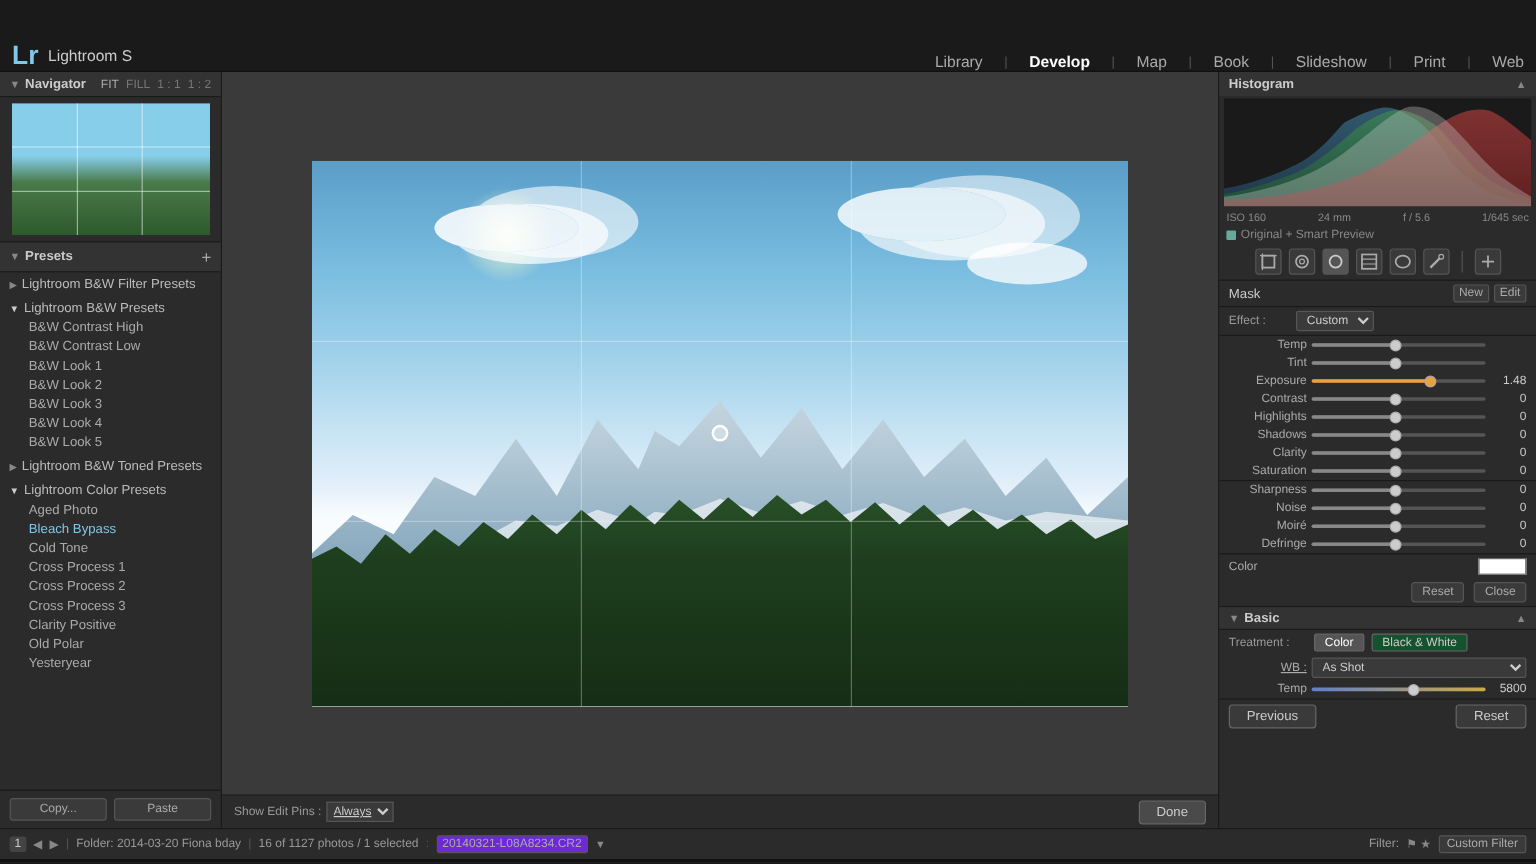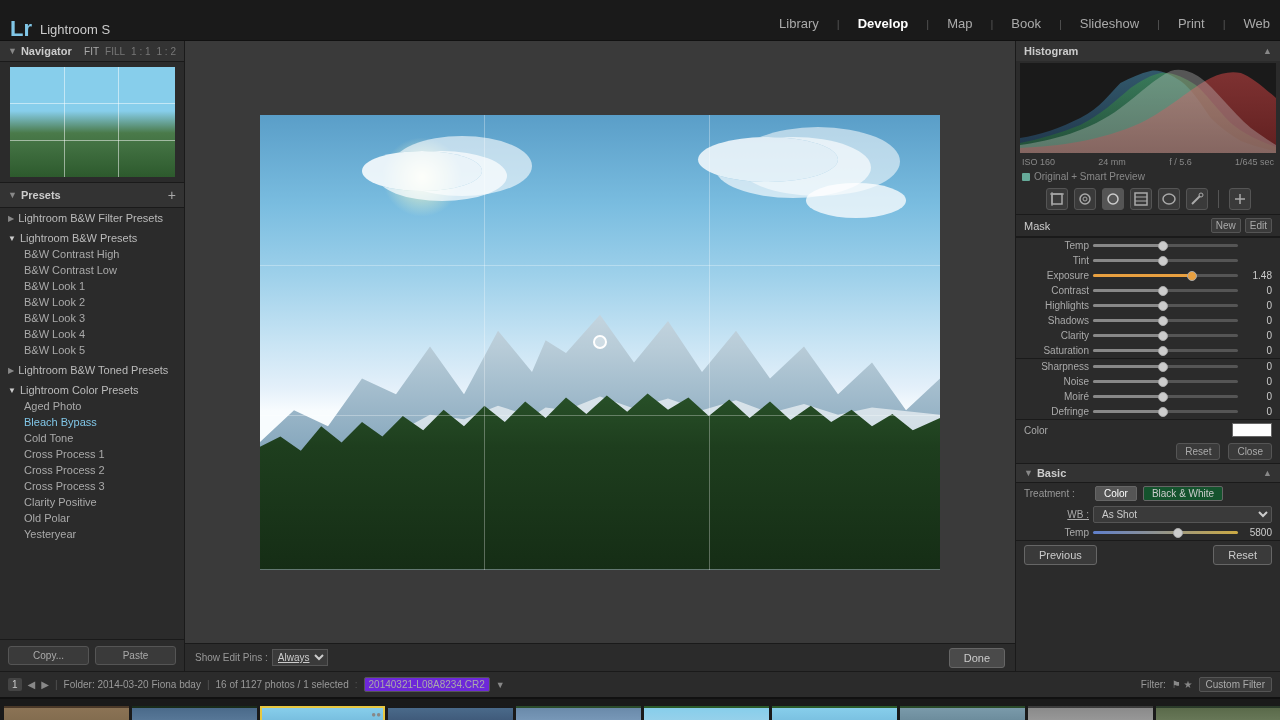--- a/index.html
+++ b/index.html
@@ -1,22 +1,22 @@
 <!DOCTYPE html>
 <html><head>
   <meta charset="utf-8">
   <style>
     * { margin: 0; padding: 0; box-sizing: border-box; }
     body { width: 1280px; height: 720px; overflow: hidden; background: #2b2b2b; font-family: Arial, sans-serif; font-size: 11px; color: #ccc; }
 
     
     #topbar {
-      width: 100%; height: 41px; background: #1a1a1a;
-      display: flex; align-items: flex-start; justify-content: space-between;
-      padding: 16px 10px; border-bottom: 1px solid #111;
+      width: 100%; height: 60px; background: #1a1a1a;
+      display: flex; align-items: flex-end; justify-content: space-between;
+      padding: 0 10px; border-bottom: 1px solid #111;
     }
     #topbar-left { display: flex; align-items: center; gap: 8px; }
     #lr-logo { color: #81c7e8; font-size: 22px; font-weight: bold; }
     #app-title { color: #ccc; font-size: 13px; }
     #topbar-nav { display: flex; gap: 18px; align-items: center; }
     .nav-item { color: #aaa; font-size: 13px; cursor: pointer; }
     .nav-item.active { color: #fff; font-weight: bold; }
     .nav-separator { color: #555; }
 
     
@@ -367,20 +367,27 @@
     </div>
 
     <div id="mask-section">
       <span style="font-size:11px;color:#ccc;">Mask</span>
       <div style="display:flex;gap:4px;">
         <button class="mask-btn">New</button>
         <button class="mask-btn">Edit</button>
       </div>
     </div>
 
+    <div id="effect-row">
+      <span class="effect-label">Effect :</span>
+      <select class="effect-dropdown">
+        <option>Custom</option>
+        <option>None</option>
+      </select>
+    </div>
 
     <div class="divider"></div>
 
     <div class="slider-row">
       <span class="slider-label">Temp</span>
       <div class="slider-track">
         <div class="slider-fill" style="width:50%;"></div>
         <div class="slider-handle" style="left:45%;"></div>
       </div>
       <span class="slider-value"></span>

